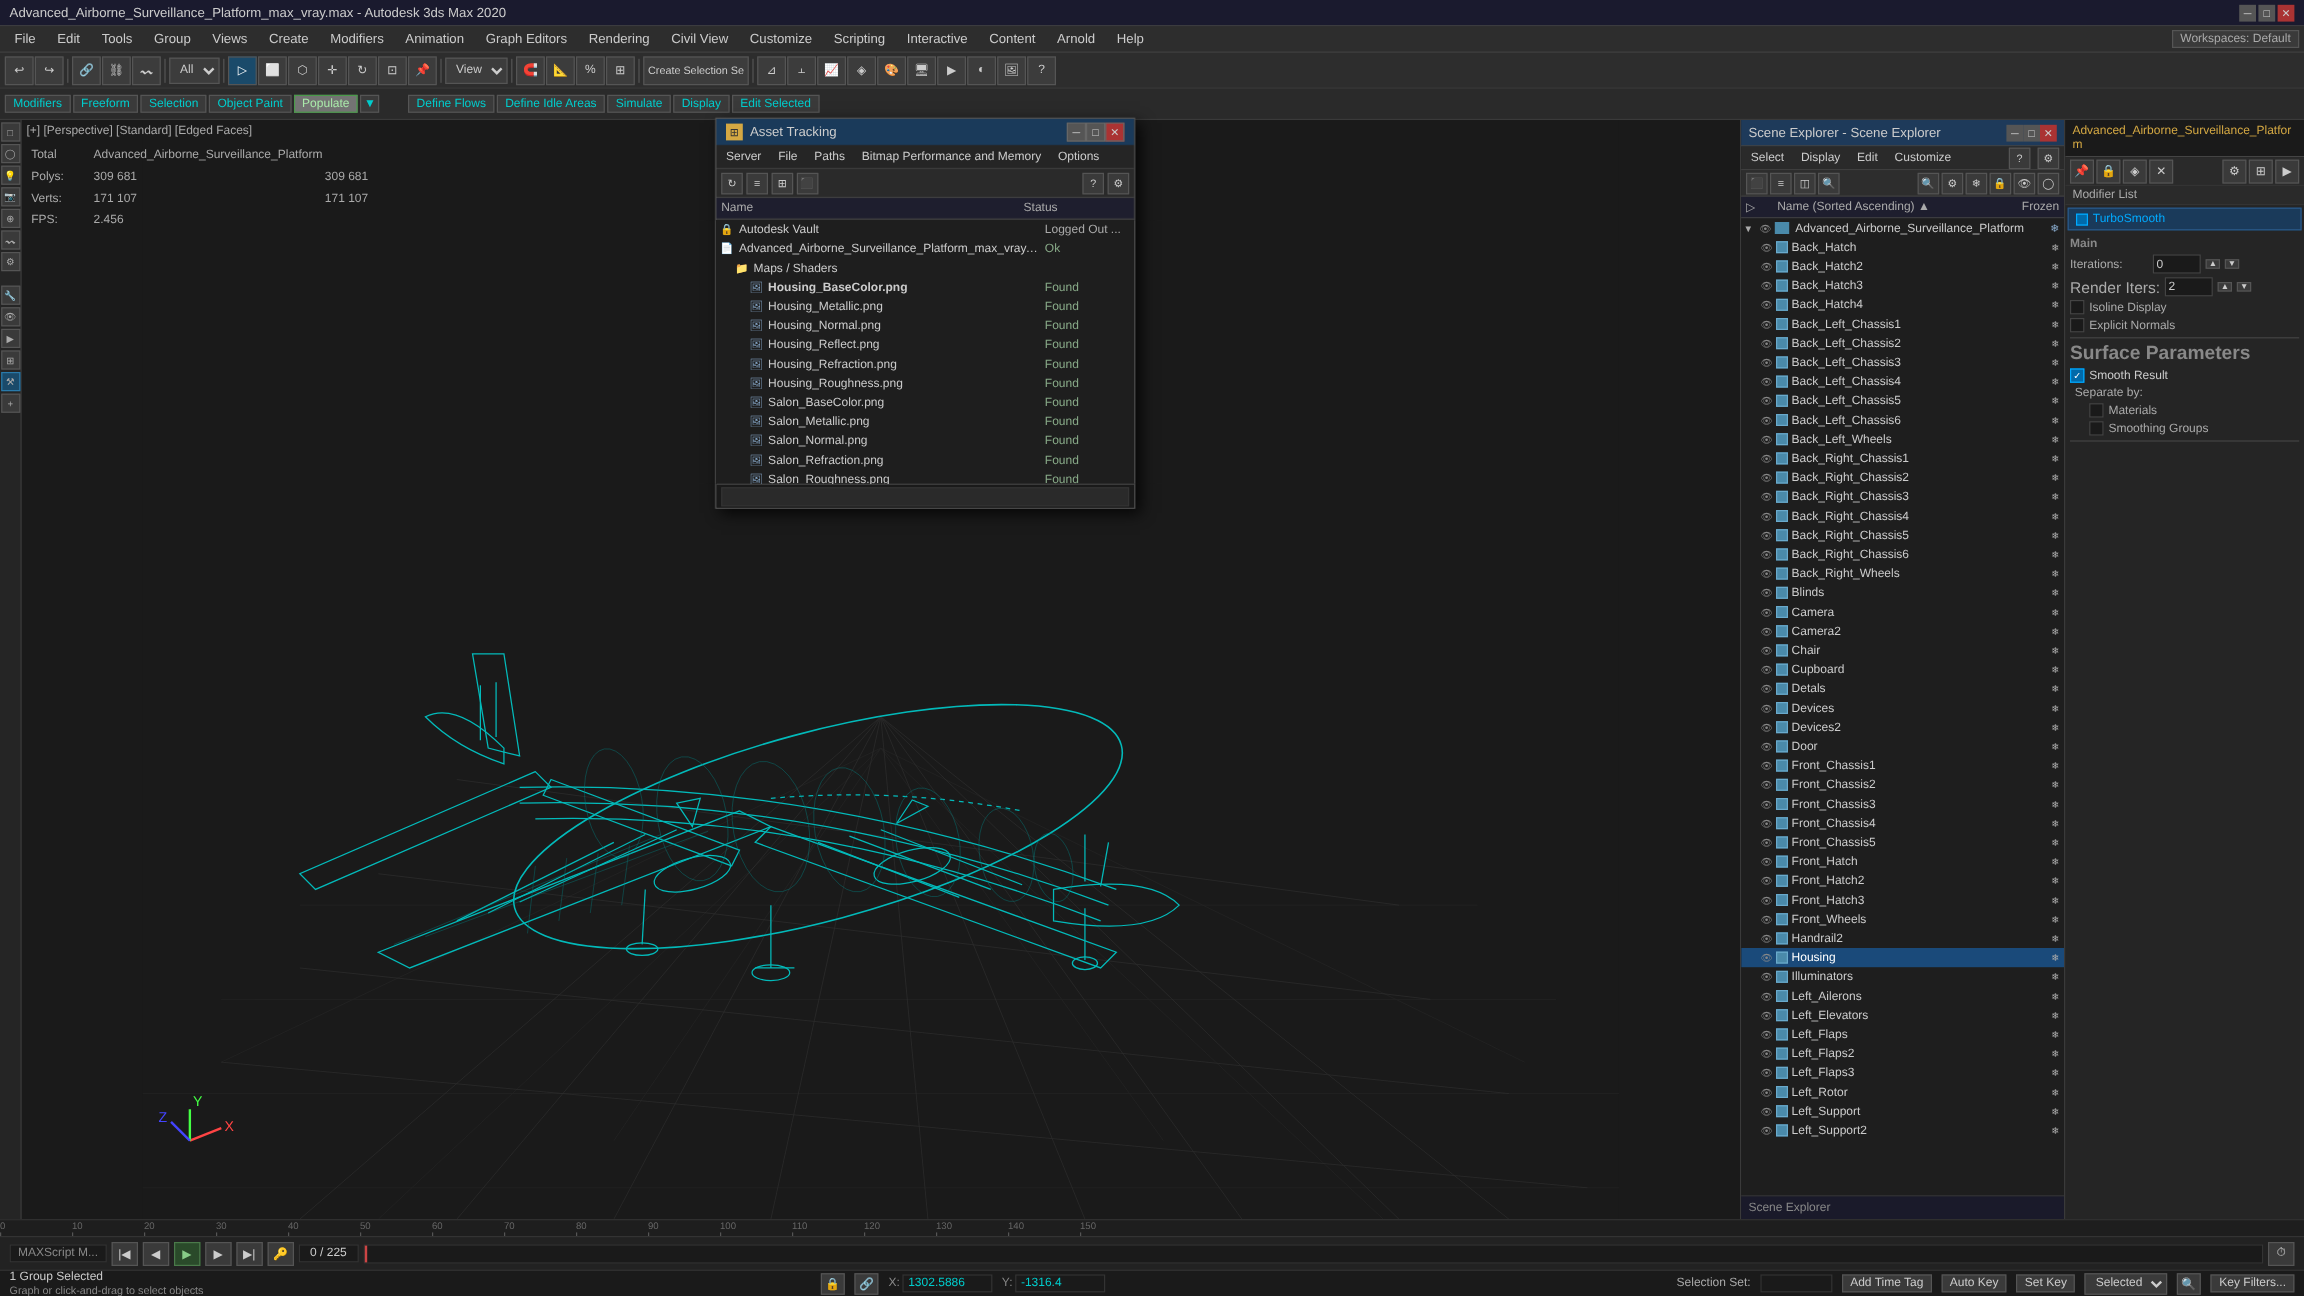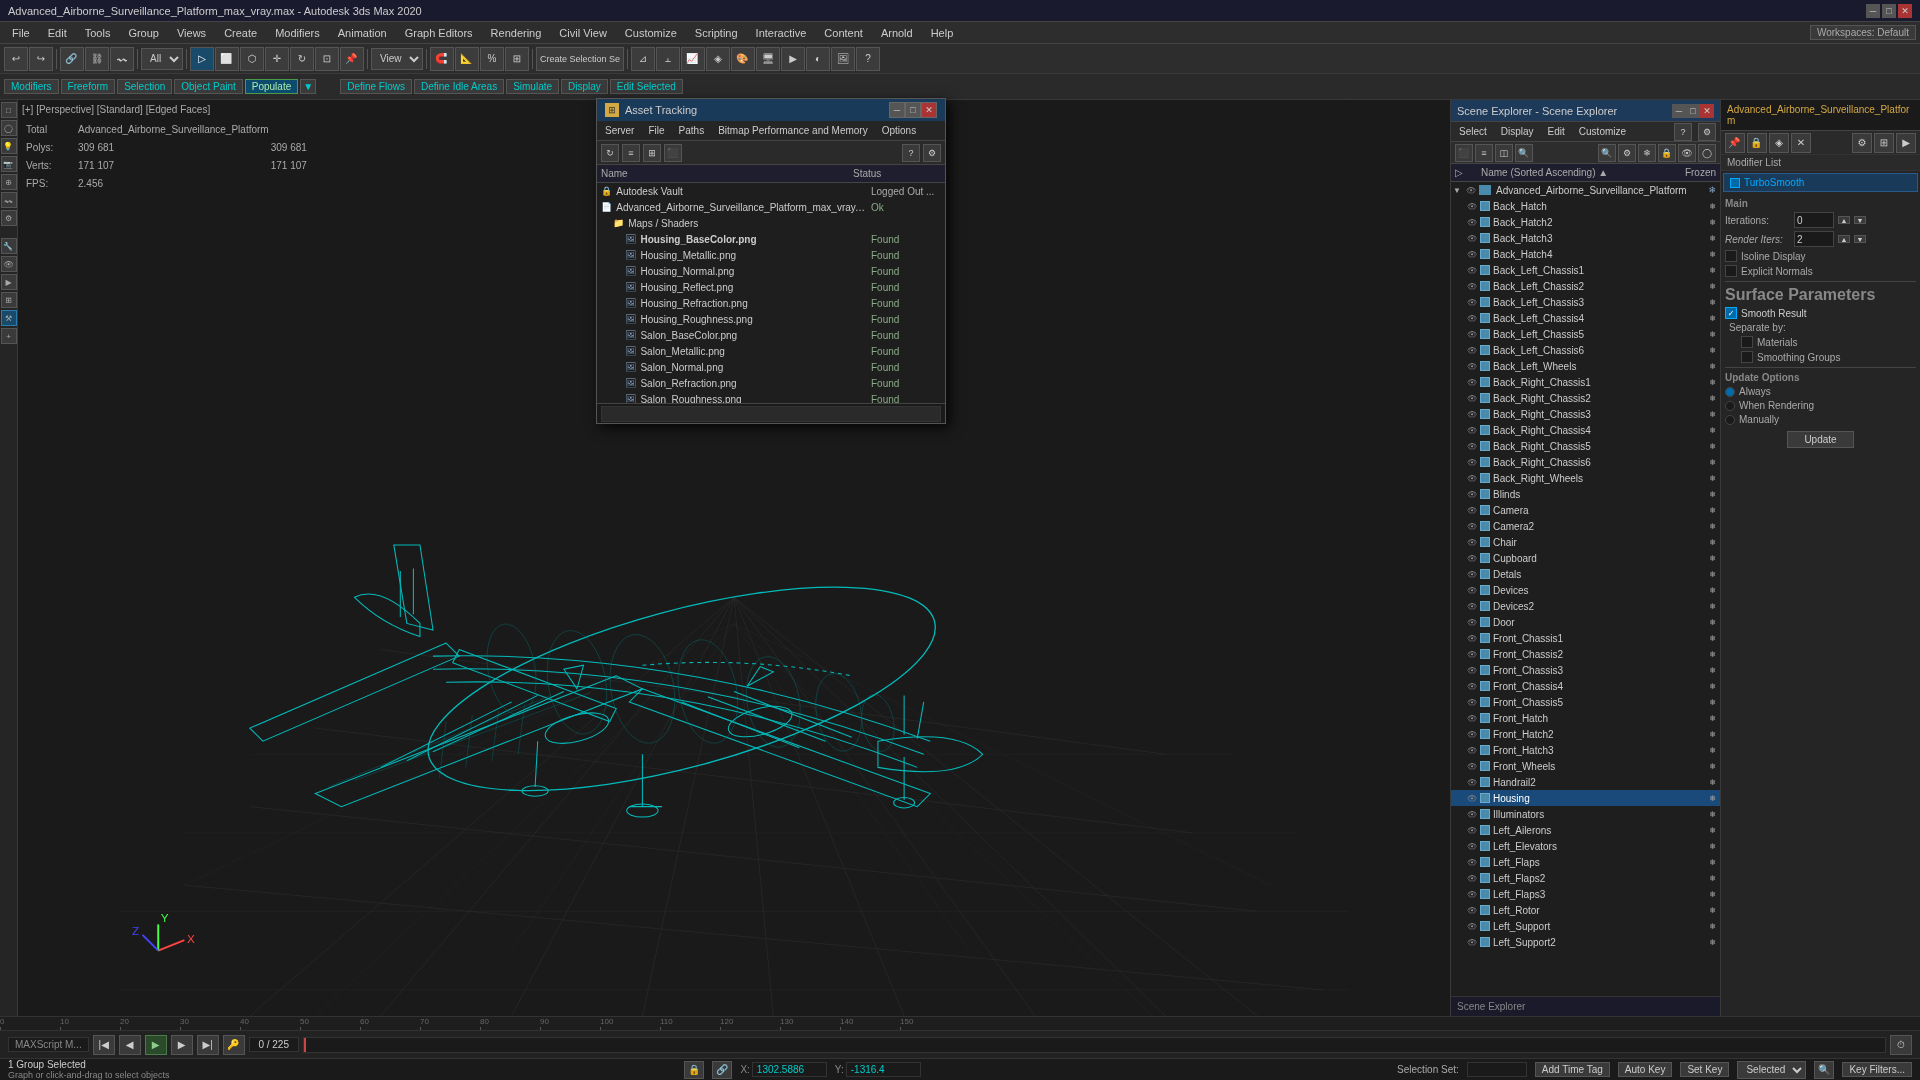--- a/index.html
+++ b/index.html
@@ -115,21 +115,21 @@
   <button class="tb-btn">◐</button>
   <button class="tb-btn">🖼</button>
   <button class="tb-btn">?</button>
 </div>
 
 <div id="toolbar2" style="height:26px;background:#2a2a2a;display:flex;align-items:center;border-bottom:1px solid #3a3a3a;padding:0 4px;gap:2px;">
   <button class="tb2-label">Modifiers</button>
   <button class="tb2-label">Freeform</button>
   <button class="tb2-label">Selection</button>
   <button class="tb2-label">Object Paint</button>
-  <button class="tb2-label" style="background:#0c4a6e;border-color:#4a9a4a;color:#aaeaaa;">Populate</button>
+  <button class="tb2-label" style="background:#737373;border-color:#4a9a4a;color:#aaeaaa;">Populate</button>
   <button class="tb2-label" style="padding:1px 2px;">▼</button>
   <div style="width:20px;"></div>
   <button class="tb2-label">Define Flows</button>
   <button class="tb2-label">Define Idle Areas</button>
   <button class="tb2-label">Simulate</button>
   <button class="tb2-label">Display</button>
   <button class="tb2-label">Edit Selected</button>
 </div>
 
 <div style="display:flex; height: calc(1080px - 22px - 22px - 30px - 26px - 22px - 28px - 14px); position:relative;">
@@ -662,21 +662,21 @@
           <div style="color:#888;font-size:10px;margin-bottom:3px;font-weight:bold;">Main</div>
 
           <div style="display:flex;align-items:center;margin-bottom:3px;gap:4px;">
             <span style="color:#aaa;font-size:10px;min-width:65px;">Iterations:</span>
             <input type="text" style="width: 40px; height: 16px; background: rgb(26, 26, 26); border: 1px solid rgb(68, 68, 68); color: rgb(204, 204, 204); font-size: 10px; padding: 0px 2px;" value="0">
             <button style="width:12px;height:8px;background:#3a3a3a;border:1px solid #555;color:#ccc;font-size:7px;cursor:pointer;padding:0;">▲</button>
             <button style="width:12px;height:8px;background:#3a3a3a;border:1px solid #555;color:#ccc;font-size:7px;cursor:pointer;padding:0;">▼</button>
           </div>
 
           <div style="display:flex;align-items:center;margin-bottom:3px;gap:4px;">
-            <span style="color:#aaa;font-size:10px;min-width:65px;font-style:italic;">Render Iters:</span>
+            <span style="color:#aaa;font-size:13px;min-width:65px;">Render Iters:</span>
             <input type="text" style="width: 40px; height: 16px; background: rgb(26, 26, 26); border: 1px solid rgb(68, 68, 68); color: rgb(204, 204, 204); font-size: 10px; padding: 0px 2px;" value="2">
             <button style="width:12px;height:8px;background:#3a3a3a;border:1px solid #555;color:#ccc;font-size:7px;cursor:pointer;padding:0;">▲</button>
             <button style="width:12px;height:8px;background:#3a3a3a;border:1px solid #555;color:#ccc;font-size:7px;cursor:pointer;padding:0;">▼</button>
           </div>
 
           <div style="display:flex;align-items:center;margin-bottom:3px;gap:4px;">
             <div style="width:12px;height:12px;background:#1a1a1a;border:1px solid #444;cursor:pointer;"></div>
             <span style="color:#aaa;font-size:10px;">Isoline Display</span>
           </div>
 
@@ -708,40 +708,20 @@
           </div>
 
           <div style="display:flex;align-items:center;margin-bottom:3px;gap:4px;padding-left:16px;">
             <div style="width:12px;height:12px;background:#1a1a1a;border:1px solid #444;cursor:pointer;"></div>
             <span style="color:#aaa;font-size:10px;">Smoothing Groups</span>
           </div>
         </div>
 
         <div style="height:1px;background:#444;margin:4px 0;"></div>
 
-        <div style="margin-bottom:4px;">
-          <div style="color:#888;font-size:10px;margin-bottom:3px;font-weight:bold;">Update Options</div>
-
-          <div style="display:flex;align-items:center;margin-bottom:3px;gap:4px;">
-            <div style="width:10px;height:10px;border-radius:50%;border:1px solid #444;background:#006aaa;cursor:pointer;"></div>
-            <span style="color:#aaa;font-size:10px;">Always</span>
-          </div>
-
-          <div style="display:flex;align-items:center;margin-bottom:3px;gap:4px;">
-            <div style="width:10px;height:10px;border-radius:50%;border:1px solid #444;background:#1a1a1a;cursor:pointer;"></div>
-            <span style="color:#aaa;font-size:10px;">When Rendering</span>
-          </div>
-
-          <div style="display:flex;align-items:center;margin-bottom:6px;gap:4px;">
-            <div style="width:10px;height:10px;border-radius:50%;border:1px solid #444;background:#1a1a1a;cursor:pointer;"></div>
-            <span style="color:#aaa;font-size:10px;">Manually</span>
-          </div>
-
-          <button style="background:#3a3a3a;border:1px solid #555;color:#ccc;padding:2px 16px;font-size:10px;cursor:pointer;display:block;margin:0 auto;">Update</button>
-        </div>
       </div>
     </div>
   </div>
 </div>
 
 <div id="asset-dialog" style="position:fixed;top:98px;left:596px;width:350px;background:#2d2d2d;border:1px solid #555;z-index:200;box-shadow:4px 4px 12px rgba(0,0,0,0.8);">
 
   <div style="height:22px;background:#1a3a5a;display:flex;align-items:center;padding:0 8px;color:#ccc;font-size:11px;cursor:move;">
     <span style="width:14px;height:14px;background:#d4a843;margin-right:6px;display:inline-block;font-size:9px;line-height:14px;text-align:center;color:#333;">⊞</span>
     <span style="flex:1;">Asset Tracking</span>

